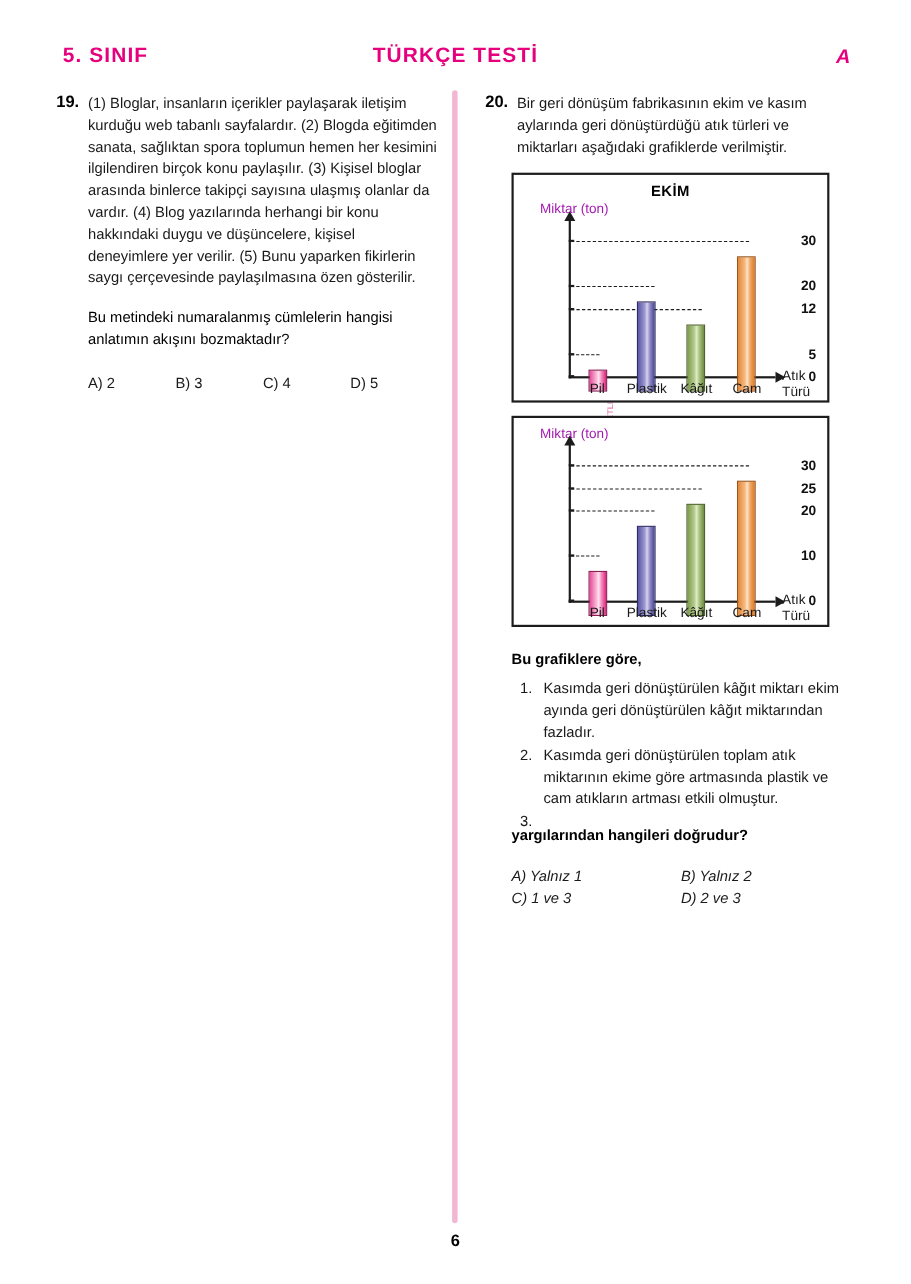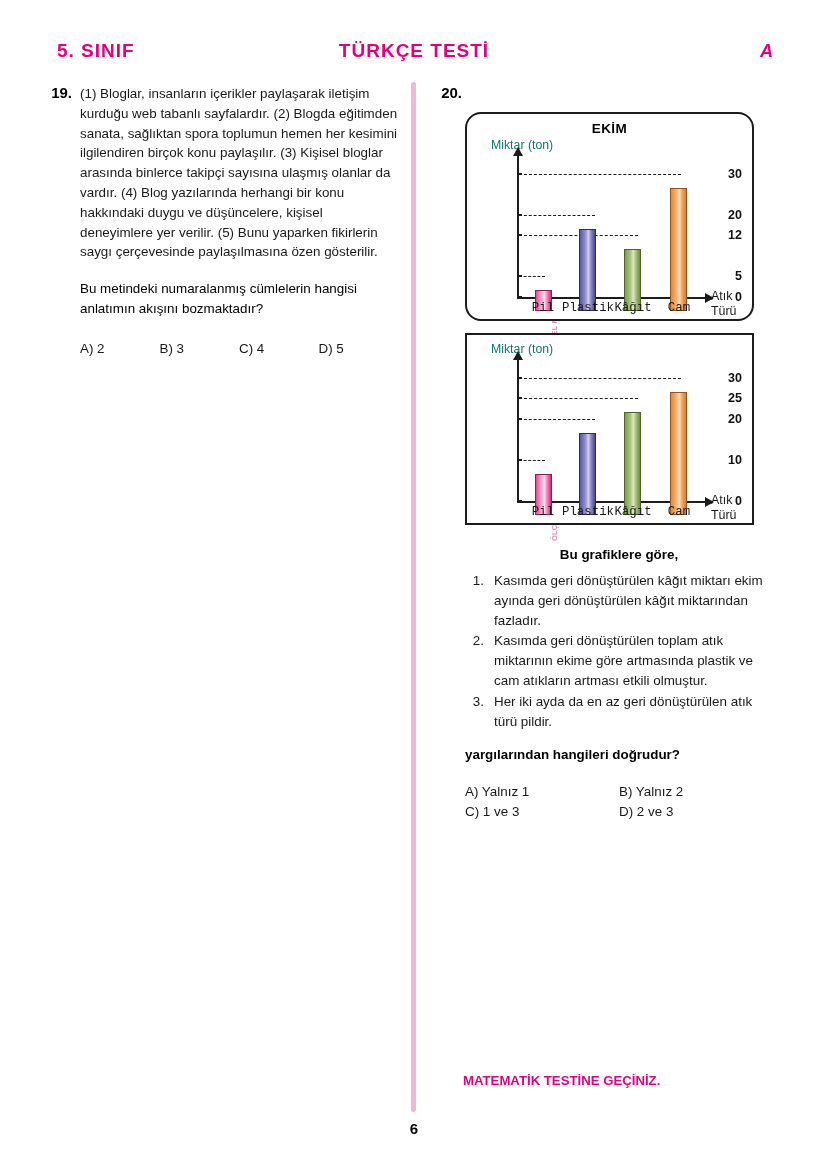--- a/index.html
+++ b/index.html
@@ -146,34 +146,34 @@
   .options-grid .og-cell { width: 50%; }
 
   
   .chart-box {
     border: 2px solid #1c1c1c;
     background: #fff;
     width: 289px;
     margin-left: 37px;
     padding: 7px 6px 8px 6px;
   }
-  .chart-box.first { margin-top: 28px; border-radius: 16px; }
+  .chart-box.first { margin-top: 14px; }
   .chart-box.second { margin-top: 12px; }
 
   .chart-title {
     text-align: center;
     font-size: 13.5px;
     font-weight: bold;
     color: #000;
     letter-spacing: 0.4px;
     margin-bottom: 2px;
   }
   .chart-ylabel {
     font-size: 12.3px;
-    color: #0f766e;
+    color: #a21caf;
     margin-left: 18px;
     margin-bottom: 1px;
   }
 
   .plot {
     position: relative;
     width: 275px;
     height: 158px;
     margin-left: 0;
   }
@@ -264,39 +264,37 @@
   }
 
   .xlabel {
     position: absolute;
     top: 148px;
     font-size: 12.4px;
     color: #1a1a1a;
     text-align: center;
     transform: translateX(-50%);
     white-space: nowrap;
-    font-family: Liberation Mono, monospace;
   }
   .axis-caption {
     position: absolute;
     left: 238px;
     top: 136px;
     font-size: 12.4px;
     line-height: 15px;
     color: #1a1a1a;
   }
 
   
   .lead-in {
     margin-top: 22px;
     margin-left: 37px;
     font-size: 13.4px;
     font-weight: bold;
     color: #000;
-    text-align: center;
   }
   .stmt-list {
     margin-top: 9px;
     margin-left: 37px;
   }
   .stmt {
     position: relative;
     padding-left: 29px;
     font-size: 13.4px;
     line-height: 19.8px;
@@ -313,20 +311,21 @@
   .closing {
     margin-top: 16px;
     margin-left: 37px;
     font-size: 13.4px;
     font-weight: bold;
     color: #000;
   }
   .answers {
     margin-top: 20px;
     margin-left: 37px;
+    font-style: italic;
   }
 
   
   .footer-note {
     position: absolute;
     left: 463px;
     top: 1071px;
     font-size: 13.2px;
     line-height: 20px;
     font-weight: bold;
@@ -369,20 +368,23 @@
           <div class="opt">C) 4</div>
           <div class="opt">D) 5</div>
         </div>
       </div>
     </div>
   </div>
 
   <div class="col-right">
     <div class="qblock">
       <div class="qnum">20.</div>
+      <div class="qbody">
+        <div class="qtext">Bir geri dönüşüm fabrikasının ekim ve kasım aylarında geri dönüştürdüğü atık türleri ve miktarları aşağıdaki grafiklerde verilmiştir.</div>
+      </div>
     </div>
 
     <div class="chart-box first">
       <div class="chart-title">EKİM</div>
       <div class="chart-ylabel">Miktar (ton)</div>
       <div class="plot">
         <div class="axis-y"></div>
         <div class="axis-x"></div>
 
         <div class="ytick" style="top:144px">0</div>
@@ -469,36 +471,34 @@
       <div class="stmt">
         <span class="snum">1.</span>
         <span>Kasımda geri dönüştürülen kâğıt miktarı ekim ayında geri dönüştürülen kâğıt miktarından fazladır.</span>
       </div>
       <div class="stmt">
         <span class="snum">2.</span>
         <span>Kasımda geri dönüştürülen toplam atık miktarının ekime göre artmasında plastik ve cam atıkların artması etkili olmuştur.</span>
       </div>
       <div class="stmt">
         <span class="snum">3.</span>
-        <span>Her iki ayda da en az geri dönüştürülen atık türü pildir.</span>
       </div>
     </div>
 
     <div class="closing">yargılarından hangileri doğrudur?</div>
 
     <div class="answers options-grid">
       <div class="og-row">
         <div class="og-cell">A) Yalnız 1</div>
         <div class="og-cell">B) Yalnız 2</div>
       </div>
       <div class="og-row">
         <div class="og-cell">C) 1 ve 3</div>
         <div class="og-cell">D) 2 ve 3</div>
       </div>
     </div>
   </div>
 
   <div class="footer-note">
-    <div>MATEMATİK TESTİNE GEÇİNİZ.</div>
   </div>
   <div class="page-number">6</div>
 
 </div>
 
 </body></html>

